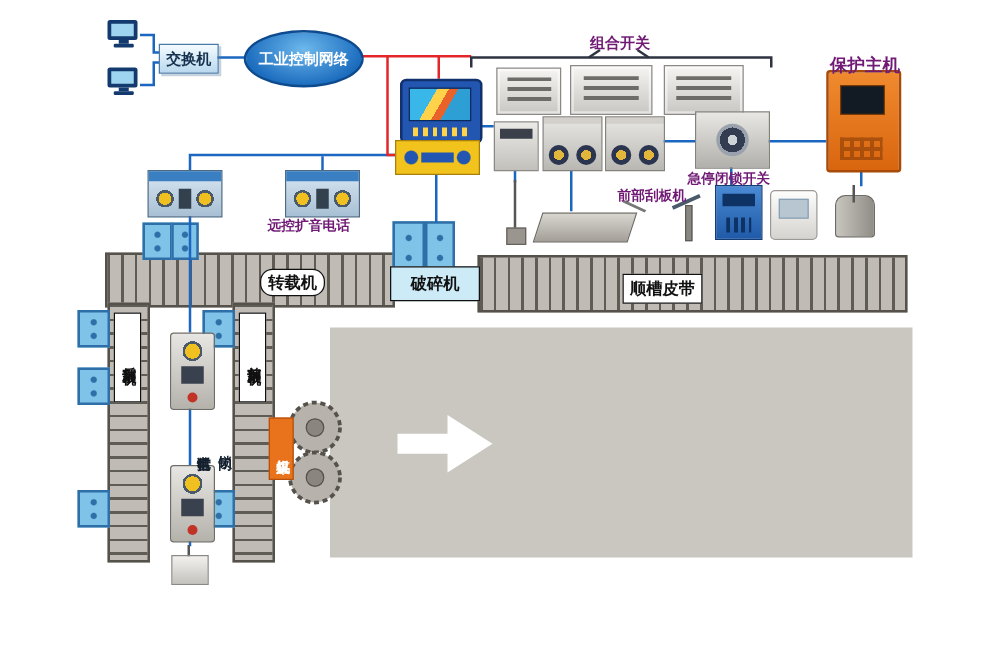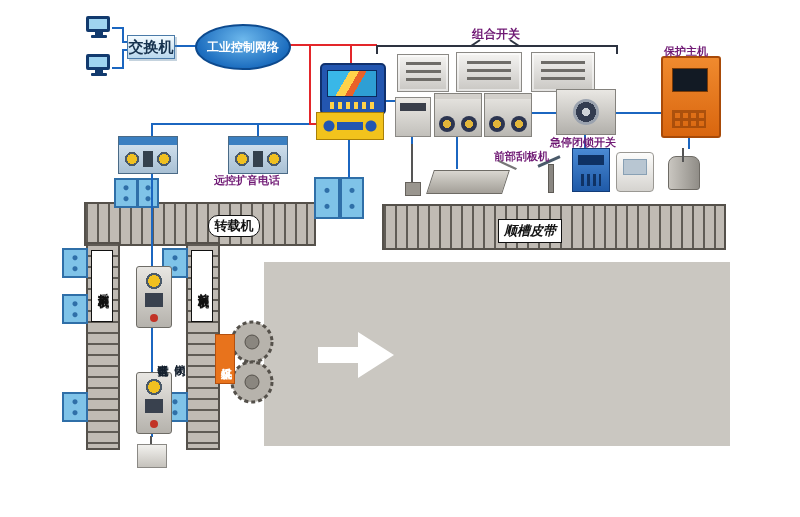--- a/index.html
+++ b/index.html
@@ -22,21 +22,21 @@
        background-image:radial-gradient(circle at 50% 30%,#2f6fa8 2px,transparent 3px),
                         radial-gradient(circle at 50% 72%,#2f6fa8 2px,transparent 3px);}
   
   .monitor{position:absolute;width:26px;height:25px;z-index:5;}
   .monitor .scr{width:24px;height:16px;background:#9fd4f0;border:3px solid #123a6e;border-radius:2px;box-sizing:border-box;}
   .monitor .stand{width:8px;height:3px;background:#123a6e;margin:0 auto;}
   .monitor .base{width:16px;height:3px;background:#123a6e;margin:0 auto;border-radius:1px;}
   
   .switch-box{position:absolute;left:127px;top:35px;width:46px;height:22px;z-index:5;
       background:linear-gradient(#f4fbff,#b9d8ee);border:1px solid #4a7aa8;display:flex;align-items:center;
-      justify-content:center;font-size:15px;font-weight:700;color:#16324e;box-shadow:2px 2px 0 rgba(90,130,160,.35);}
+      justify-content:center;font-size:12px;font-weight:700;color:#16324e;box-shadow:2px 2px 0 rgba(90,130,160,.35);}
   
   .net-ellipse{position:absolute;left:195px;top:24px;width:92px;height:42px;border-radius:50%;z-index:5;
       background:radial-gradient(ellipse at 50% 32%,#6db8ec,#1e6fc0 70%,#12559e);border:2px solid #0d4a8e;
       color:#fff;font-weight:700;font-size:12px;display:flex;align-items:center;justify-content:center;white-space:nowrap;text-align:right;}
   
   .ctrl-panel{position:absolute;left:320px;top:63px;width:62px;height:48px;background:#2356b0;
       border:2px solid #10316e;border-radius:5px;z-index:5;}
   .ctrl-panel .cscr{position:absolute;left:5px;top:5px;width:48px;height:25px;border:1px solid #0a2a5e;
       background:linear-gradient(120deg,#39b7e8 0 35%,#ffd24a 35% 50%,#e8622a 50% 62%,#2e9fd4 62% 100%);}
   .ctrl-panel .keys{position:absolute;left:8px;bottom:4px;width:44px;height:7px;
@@ -186,21 +186,21 @@
     <div class="cscr"></div>
     <div class="keys"></div>
   </div>
   <div class="tele-dev"></div>
 
   <div class="tag" style="left:472px;top:26px;font-size:12px;">组合开关</div>
   <div class="cab c1"></div>
   <div class="cab c2"></div>
   <div class="cab c3"></div>
 
-  <div class="tag" style="left:664px;top:44px;font-size:11px;">保护主机</div>
+  <div class="tag" style="left:664px;top:44px;font-size:14px;">保护主机</div>
   <div class="host">
     <div class="hscr"></div>
   </div>
 
   <div class="netdev"></div>
   <div class="port-dev pd1"></div>
   <div class="port-dev pd2"></div>
   <div class="dial-dev"></div>
   <div class="tag" style="left:550px;top:135px;font-size:11px;">急停闭锁开关</div>
   <div class="tag" style="left:494px;top:149px;font-size:11px;">前部刮板机</div>
@@ -216,23 +216,24 @@
   <div class="speaker sp2"></div>
   <div class="tag" style="left:214px;top:173px;font-size:11px;">远控扩音电话</div>
 
   <div class="belt" style="left:84px;top:202px;width:228px;height:40px;"></div>
   <div class="bsq" style="left:114px;top:178px;width:20px;"></div>
   <div class="bsq" style="left:137px;top:178px;width:18px;"></div>
   <div class="lbox" style="left:208px;top:215px;width:50px;height:20px;border-radius:10px;">转载机</div>
 
   <div class="bsq" style="left:314px;top:177px;height:38px;"></div>
   <div class="bsq" style="left:340px;top:177px;width:20px;height:38px;"></div>
+  <div class="lbox" style="left:312px;top:213px;width:70px;height:26px;background:#cdeaf7;">破碎机</div>
 
   <div class="belt" style="left:382px;top:204px;width:340px;height:42px;"></div>
-  <div class="lbox" style="left:498px;top:219px;width:62px;height:22px;font-style:italic;">顺槽皮带</div>
+  <div class="lbox" style="left:498px;top:219px;width:62px;height:22px;">顺槽皮带</div>
 
   <div class="belt v" style="left:86px;top:242px;width:30px;height:204px;"></div>
   <div class="belt v" style="left:186px;top:242px;width:30px;height:204px;"></div>
   <div class="lbox vtext" style="left:91px;top:250px;width:20px;height:70px;">后部刮板机</div>
   <div class="lbox vtext" style="left:191px;top:250px;width:20px;height:70px;">前部刮板机</div>
 
   <div class="bsq" style="left:62px;top:248px;"></div>
   <div class="bsq" style="left:62px;top:294px;"></div>
   <div class="bsq" style="left:62px;top:392px;"></div>
   <div class="bsq" style="left:162px;top:248px;"></div>

